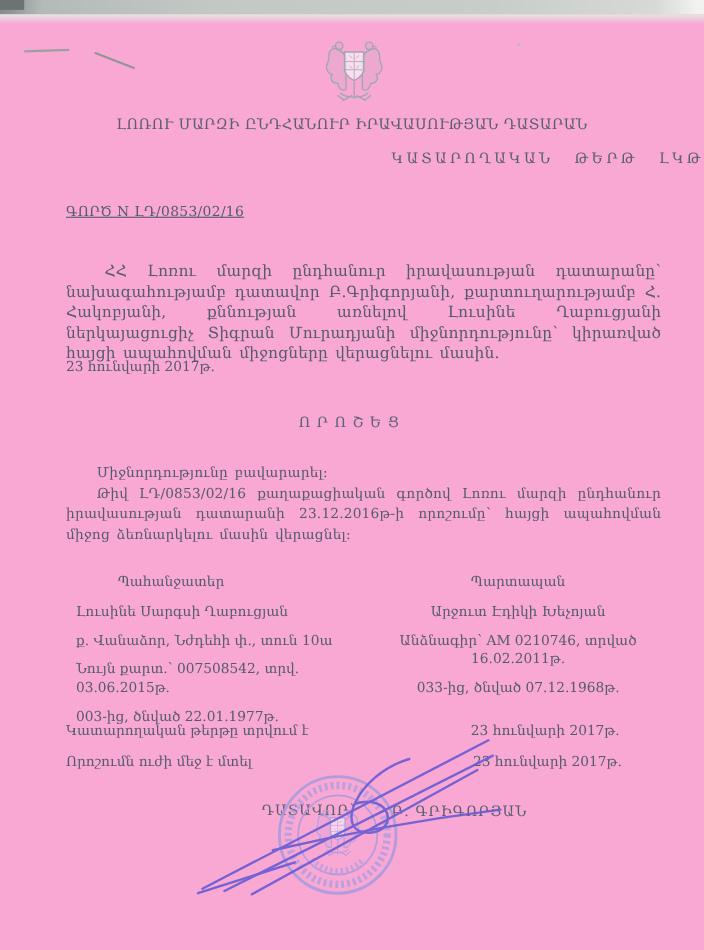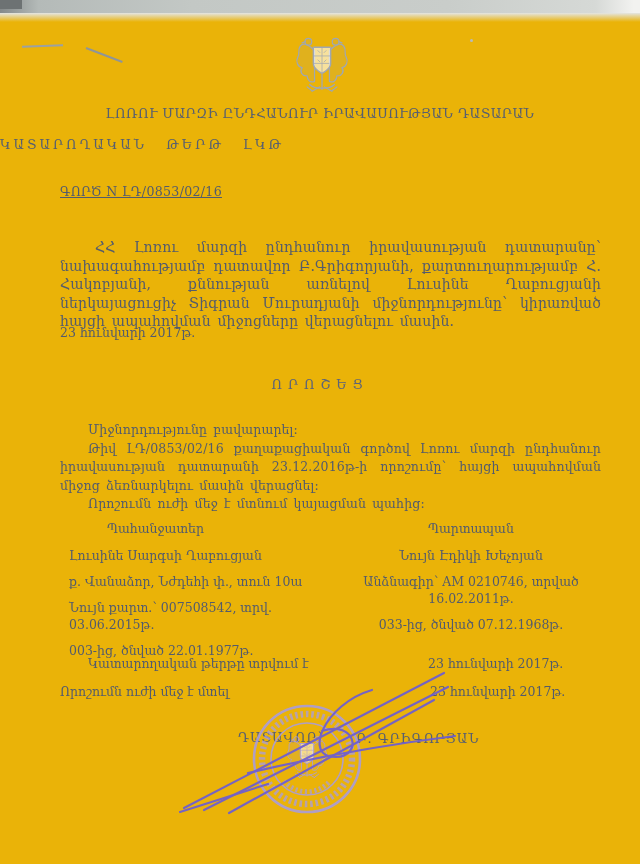--- a/index.html
+++ b/index.html
@@ -1,57 +1,57 @@
 <!DOCTYPE html>
 <html><head>
 <meta charset="utf-8">
 <style>
   html,body{margin:0;padding:0;background:#e9e9e7;}
   .page{
     position:relative;width:640px;height:864px;margin:0 auto;
-    background:#eab308;overflow:hidden;
+    background:#f9a8d4;overflow:hidden;
     font-family:"DejaVu Serif","DejaVu Sans",serif;
     color:#535b6d;
   }
   
   .scan-band{position:absolute;left:0;top:0;width:640px;height:13px;
     background:linear-gradient(to right,#84898a 0%,#b4bab8 6%,#c3c8c5 30%,#c9cdca 70%,#d6d9d6 93%,#f2f2f0 99%);}
   .scan-band-dark{position:absolute;left:0;top:0;width:22px;height:9px;background:#6d7273;}
   .scan-band-fade{position:absolute;left:0;top:13px;width:640px;height:9px;
     background:linear-gradient(to bottom,#e3e5e3,rgba(255,255,255,0));}
   
   .mark1{position:absolute;left:22px;top:45px;width:41px;height:2px;background:#9ba1a3;transform:rotate(-2deg);}
   .mark2{position:absolute;left:86px;top:47px;width:39px;height:2px;background:#8f9598;transform:rotate(21deg);transform-origin:left center;}
   .mark3{position:absolute;left:470px;top:39px;width:3px;height:3px;background:#b7babc;border-radius:50%;}
 
   .emblem{position:absolute;left:291px;top:30px;width:62px;height:68px;color:#a0a7b1;}
 
   .court-name{position:absolute;left:0;top:106px;width:640px;text-align:center;
     font-size:13.2px;letter-spacing:.4px;color:#575f70;}
-  .doc-title{position:absolute;left:0;top:137px;width:640px;text-align:left;
+  .doc-title{position:absolute;left:0;top:137px;width:640px;text-align:right;
     font-size:13px;letter-spacing:3px;word-spacing:12px;color:#575f70;}
   .case-no{position:absolute;left:60px;top:184px;font-size:12.6px;letter-spacing:.3px;text-decoration:underline;}
 
   .intro{position:absolute;left:60px;top:228px;width:541px;font-size:14px;line-height:18.6px;
     text-align:justify;text-indent:35px;word-spacing:2px;letter-spacing:.15px;margin-top:10px;}
   .date1{position:absolute;left:60px;top:325px;font-size:12.5px;}
   .decided{position:absolute;left:0;top:377px;width:640px;text-align:center;
     font-size:13px;letter-spacing:6px;color:#5b637a;}
   .decision{position:absolute;left:60px;top:421px;width:541px;font-size:12.5px;line-height:18.6px;
     text-align:justify;letter-spacing:.15px;}
   .decision div{text-indent:28px;word-spacing:2px;}
 
   .col-left{position:absolute;left:57px;top:520px;width:275px;font-size:12.5px;}
   .col-left .col-title{padding-left:38px;margin-bottom:9px;}
   .col-left div{margin-bottom:8.5px;line-height:17.5px;margin-left:12px;}
   .col-right{position:absolute;left:345px;top:520px;width:252px;font-size:12.5px;text-align:center;}
   .col-right .col-title{margin-bottom:9px;}
   .col-right div{margin-bottom:8.5px;line-height:17.5px;}
 
-  .issue-row1{position:absolute;left:60px;top:656px;font-size:12.5px;margin-left:28px;}
+  .issue-row1{position:absolute;left:60px;top:656px;font-size:12.5px;}
   .issue-row2{position:absolute;left:60px;top:684px;font-size:12.5px;}
   .issue-date1{position:absolute;left:428px;top:656px;font-size:12.5px;}
   .issue-date2{position:absolute;left:430px;top:684px;font-size:12.5px;}
 
   .judge-label{position:absolute;left:238px;top:730px;font-size:13px;letter-spacing:1px;color:#575f70;}
   .judge-name{position:absolute;left:356px;top:731px;font-size:13px;letter-spacing:1px;color:#575f70;}
 
   .stamp{position:absolute;left:243px;top:695px;width:128px;height:128px;color:#a89ce0;opacity:.88;}
   .signature{position:absolute;left:172px;top:660px;width:295px;height:160px;color:#6c5dd3;opacity:.92;}
 </style>
@@ -106,34 +106,33 @@
 
   <div class="intro">ՀՀ Լոռու մարզի ընդհանուր իրավասության դատարանը՝ նախագահությամբ դատավոր Բ.Գրիգորյանի, քարտուղարությամբ Հ. Հակոբյանի, քննության առնելով Լուսինե Ղաբուցյանի ներկայացուցիչ Տիգրան Մուրադյանի միջնորդությունը՝ կիրառված հայցի ապահովման միջոցները վերացնելու մասին.</div>
 
   <div class="date1">23 հունվարի 2017թ.</div>
 
   <div class="decided">ՈՐՈՇԵՑ</div>
 
   <div class="decision">
     <div>Միջնորդությունը բավարարել:</div>
     <div>Թիվ ԼԴ/0853/02/16 քաղաքացիական գործով Լոռու մարզի ընդհանուր իրավասության դատարանի 23.12.2016թ-ի որոշումը՝ հայցի ապահովման միջոց ձեռնարկելու մասին վերացնել:</div>
-    <div>Որոշումն ուժի մեջ է մտնում կայացման պահից:</div>
   </div>
 
   <div class="col-left">
     <div class="col-title">Պահանջատեր</div>
     <div>Լուսինե Սարգսի Ղաբուցյան</div>
     <div>ք. Վանաձոր, Նժդեհի փ., տուն 10ա</div>
     <div>Նույն քարտ.՝ 007508542, տրվ. 03.06.2015թ.</div>
     <div>003-ից, ծնված 22.01.1977թ.</div>
   </div>
 
   <div class="col-right">
     <div class="col-title">Պարտապան</div>
-    <div>Նույն Էդիկի Խեչոյան</div>
+    <div>Արջուտ Էդիկի Խեչոյան</div>
     <div>Անձնագիր՝ AM 0210746, տրված 16.02.2011թ.</div>
     <div>033-ից, ծնված 07.12.1968թ.</div>
   </div>
 
   <div class="issue-row1">Կատարողական թերթը տրվում է</div>
   <div class="issue-date1">23 հունվարի 2017թ.</div>
   <div class="issue-row2">Որոշումն ուժի մեջ է մտել</div>
   <div class="issue-date2">23 հունվարի 2017թ.</div>
 
   <div class="judge-label">ԴԱՏԱՎՈՐ՝</div>

